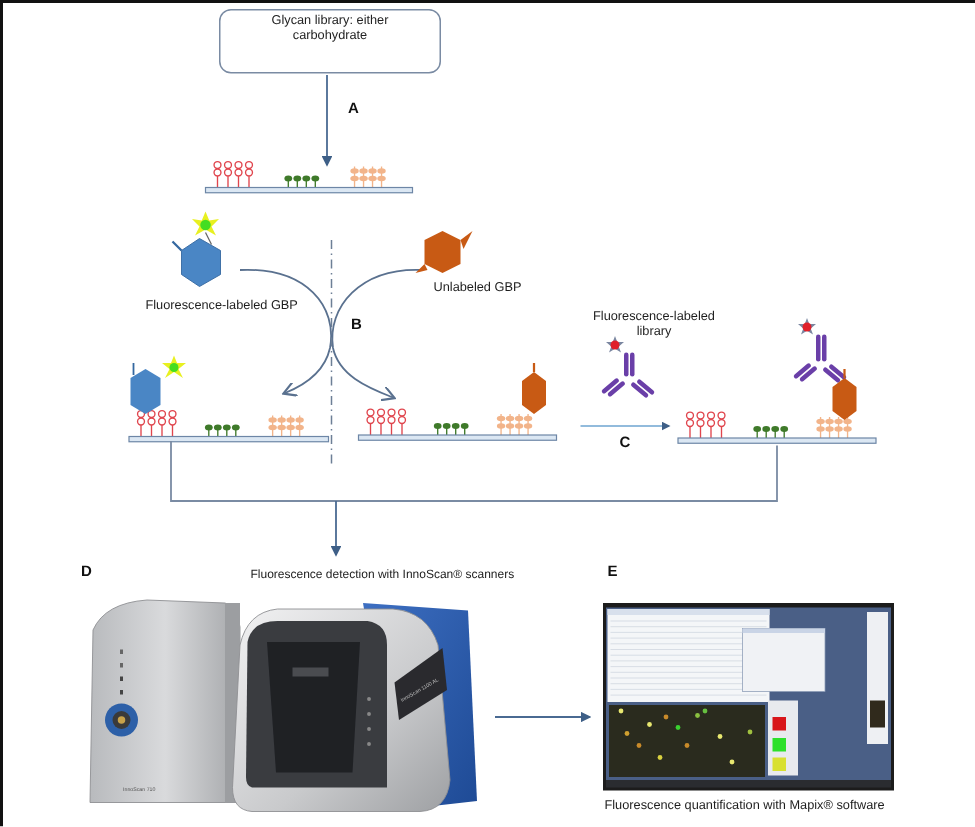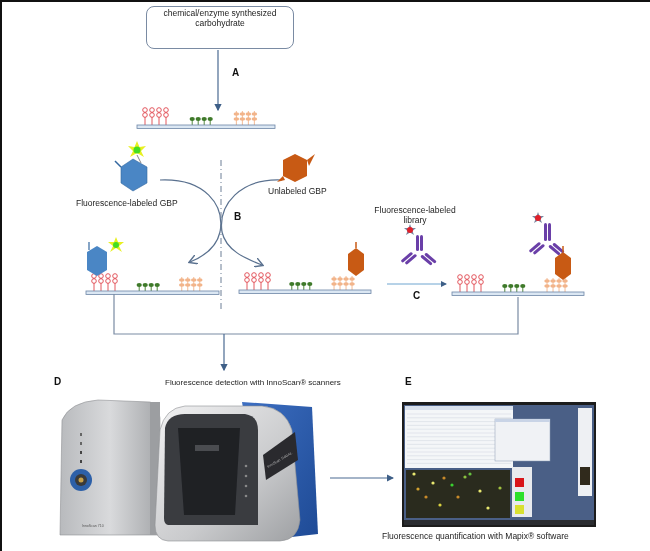--- a/index.html
+++ b/index.html
@@ -1,33 +1,33 @@
 <!DOCTYPE html>
 <html><head>
 <meta charset="utf-8">
 <style>
   html, body { margin:0; padding:0; background:#ffffff; }
   body { width:650px; height:551px; position:relative; overflow:hidden; font-family:"Liberation Sans", sans-serif; }
   .frame-top { position:absolute; left:0; top:0; width:650px; height:2px; background:#111; }
   .frame-left { position:absolute; left:0; top:0; width:2px; height:551px; background:#111; }
-  .lbl { position:absolute; color:#1d1d1d; font-size:8.5px; line-height:10px; text-align:center; white-space:nowrap; }
+  .lbl { position:absolute; color:#1d1d1d; font-size:8.5px; line-height:10px; text-align:center; white-space:nowrap;margin-left:21px; }
   .step { position:absolute; font-weight:bold; font-size:10px; color:#111; }
   .libbox { position:absolute; left:146px; top:6px; width:148px; height:43px; border:1.2px solid #7a8ba3; border-radius:8px; background:#fff; box-sizing:border-box; }
   .libtext { position:absolute; left:146px; top:8px; width:148px; font-size:8.5px; line-height:10px; text-align:center; color:#222; }
   svg { position:absolute; left:0; top:0; }
 </style>
 </head>
 <body>
 
 <div class="frame-top"></div>
 <div class="frame-left"></div>
 
 <div class="libbox"></div>
 <div class="libtext">
-  <div>chemical/enzyme synthesized</div>
+  <div>Glycan library: either</div>
   <div>carbohydrate</div>
 </div>
 
 <svg id="diagram" width="650" height="551">
   <defs>
     <marker id="arrowhead" markerWidth="6" markerHeight="6" refX="5" refY="3" orient="auto">
       <path d="M0,0 L6,3 L0,6 Z" fill="#3e5f87"></path>
     </marker>
     <marker id="arrowopen" markerWidth="8" markerHeight="8" refX="6" refY="4" orient="auto">
       <path d="M0,0 L7,4 L0,8" fill="none" stroke="#5a718f" stroke-width="1.2"></path>
@@ -445,14 +445,14 @@
 <div class="step" style="left:413px; top:290px;">C</div>
 <div class="step" style="left:54px; top:376px;">D</div>
 <div class="step" style="left:405px; top:376px;">E</div>
 
 <div class="lbl" style="left:76px; top:198px;">Fluorescence-labeled GBP</div>
 <div class="lbl" style="left:268px; top:186px;">Unlabeled GBP</div>
 <div class="lbl" style="left:365px; top:205px; width:100px;">
   <div>Fluorescence-labeled</div>
   <div>library</div>
 </div>
-<div class="lbl" style="left:121px; top:378px; font-size:8px;padding-left:44px;">Fluorescence detection with InnoScan® scanners</div>
+<div class="lbl" style="left:102px; top:378px; font-size:8px;padding-left:44px;">Fluorescence detection with InnoScan® scanners</div>
 <div class="lbl" style="left:382px; top:531px; font-size:8.5px;">Fluorescence quantification with Mapix® software</div>
 
 </body></html>

